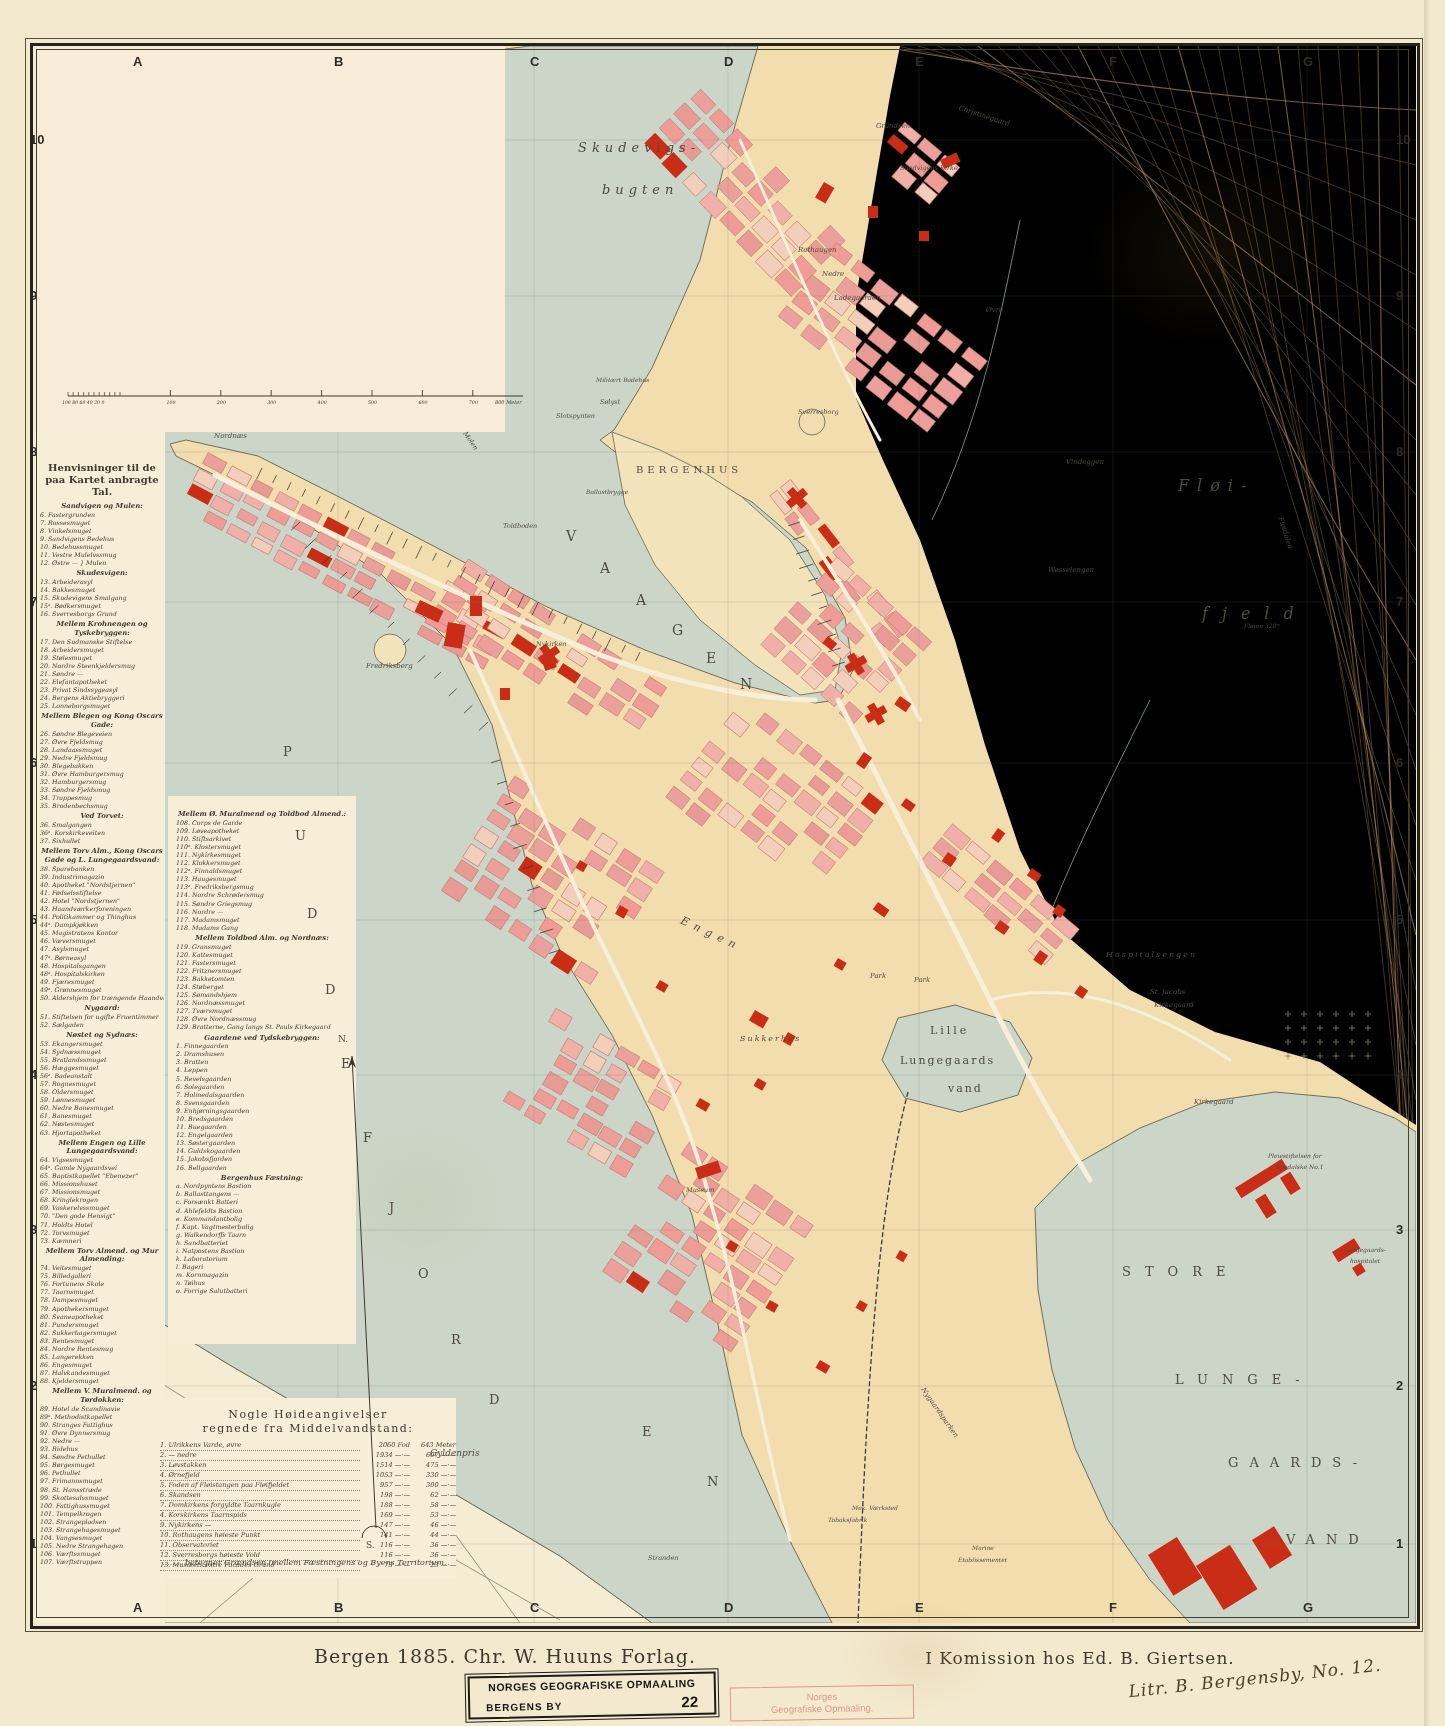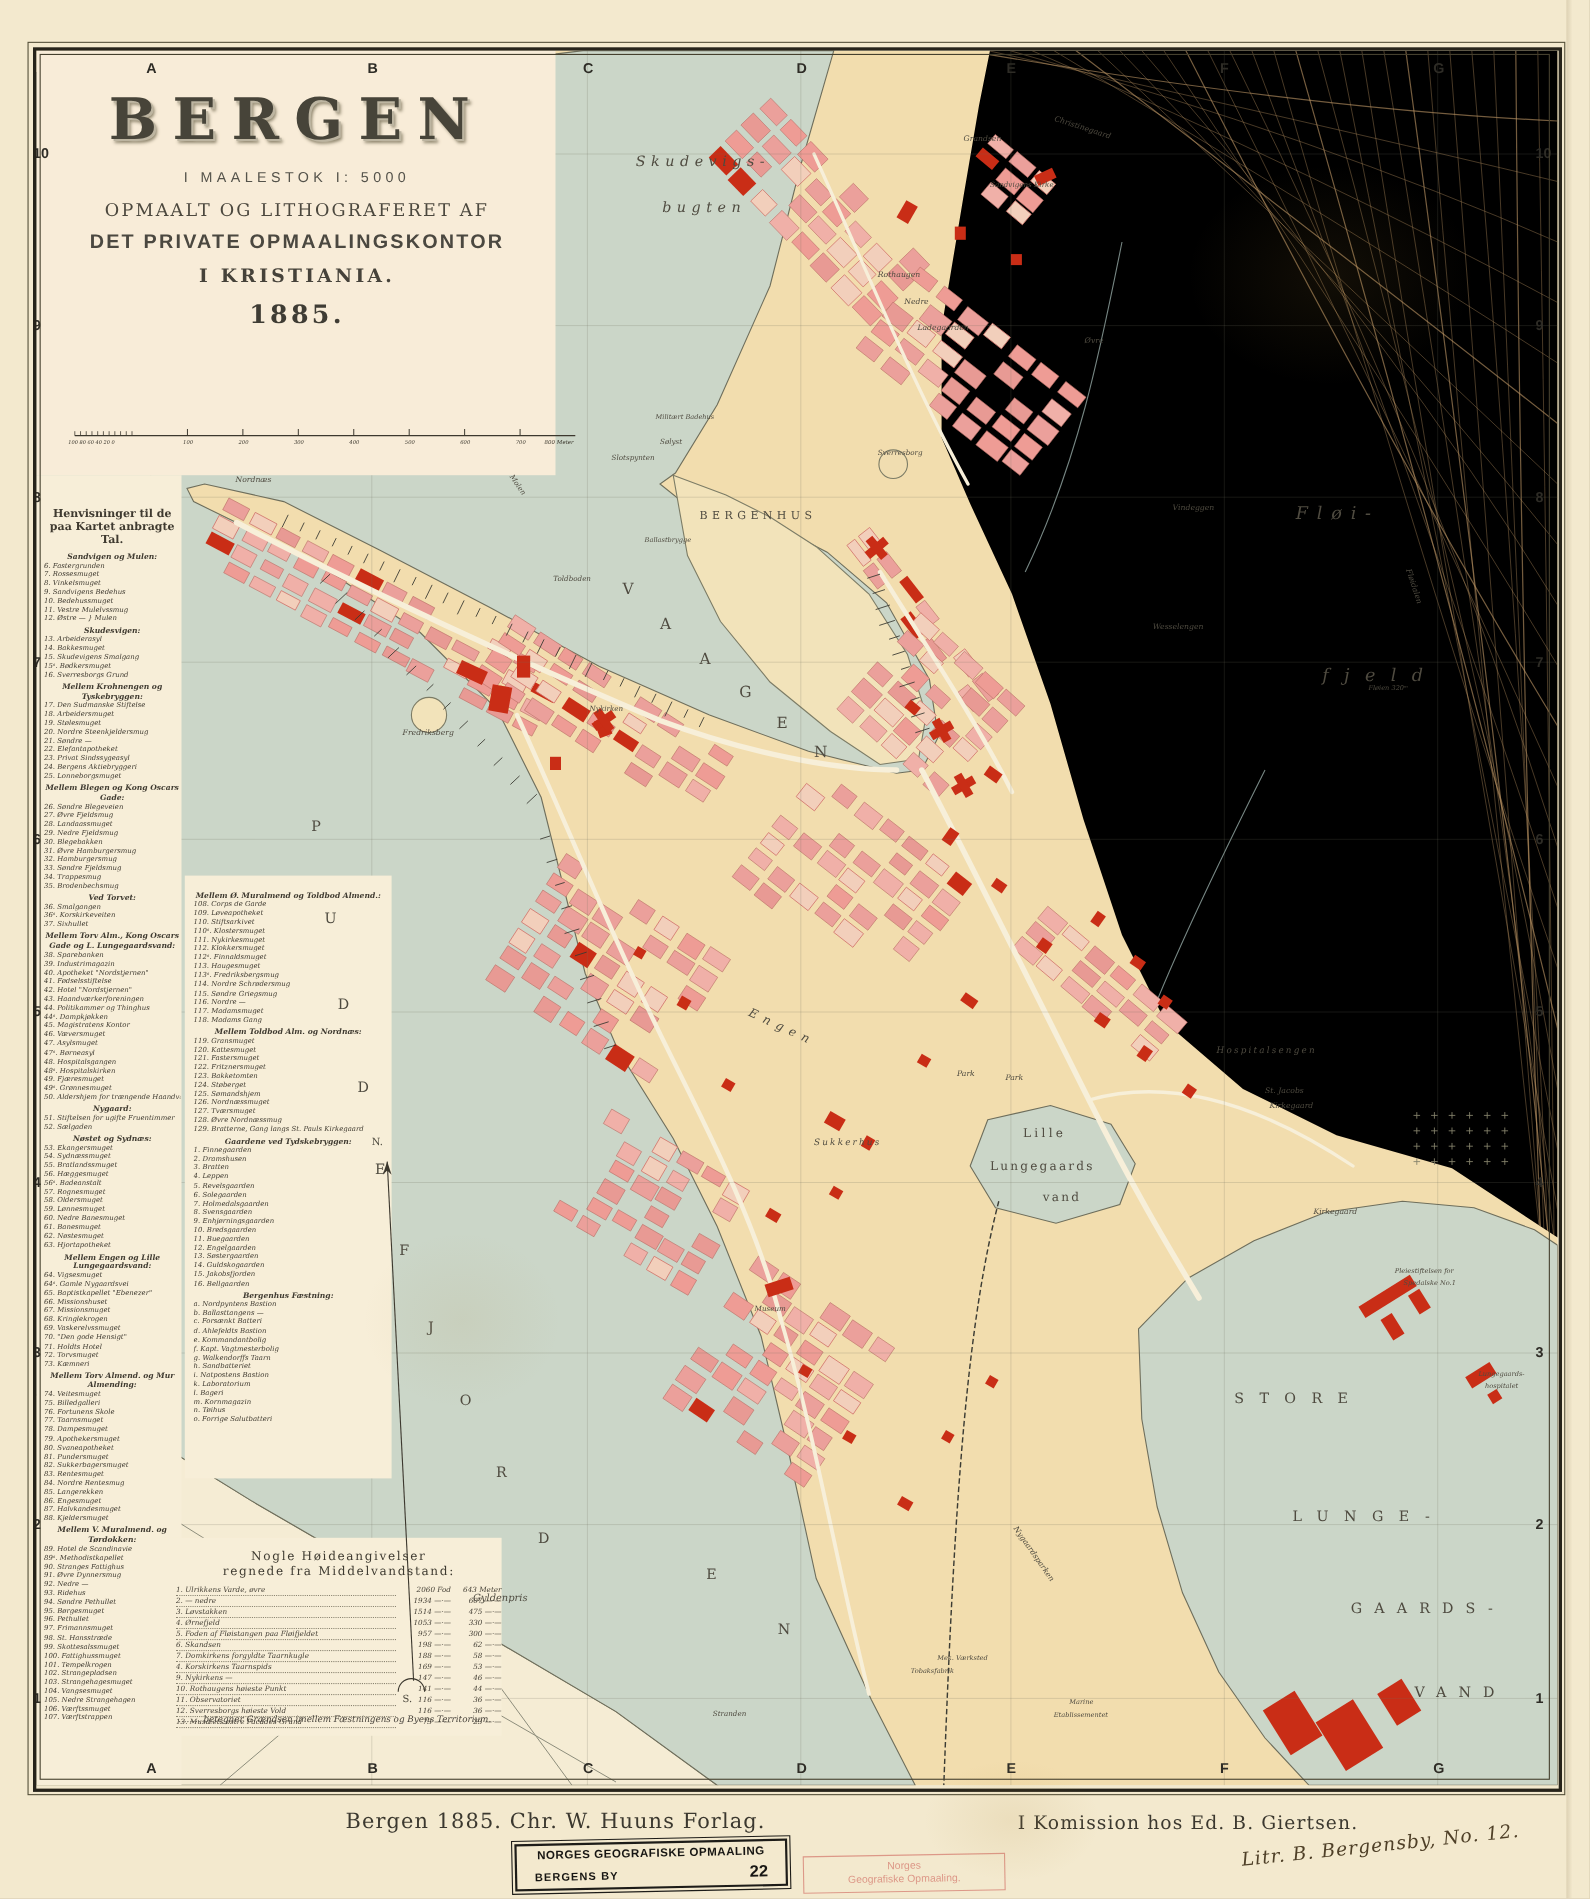--- a/index.html
+++ b/index.html
@@ -689,21 +689,21 @@
       <span class="map-label" style="left: 642px; top: 1424px; font-size: 13px;">E</span>
       <span class="map-label" style="left: 707px; top: 1474px; font-size: 13px;">N</span>
       <span class="map-label" style="left: 1122px; top: 1264px; font-size: 13px; letter-spacing: 14px;">STORE</span>
       <span class="map-label" style="left: 1175px; top: 1372px; font-size: 13px; letter-spacing: 14px;">LUNGE-</span>
       <span class="map-label" style="left: 1228px; top: 1455px; font-size: 13px; letter-spacing: 11px;">GAARDS-</span>
       <span class="map-label" style="left: 1286px; top: 1532px; font-size: 13px; letter-spacing: 11px;">VAND</span>
       <span class="map-label" style="left: 930px; top: 1024px; font-size: 11px; letter-spacing: 3px;">Lille</span>
       <span class="map-label" style="left: 900px; top: 1054px; font-size: 11px; letter-spacing: 2px;">Lungegaards</span>
       <span class="map-label" style="left: 948px; top: 1082px; font-size: 11px; letter-spacing: 2px;">vand</span>
       <span class="map-label" style="left: 636px; top: 464px; font-size: 10px; letter-spacing: 4px;">BERGENHUS</span>
-      <span class="map-label" style="left: 1178px; top: 457px; font-size: 16px; letter-spacing: 8px; font-style: italic;">Fløi-</span>
+      <span class="map-label" style="left: 1178px; top: 476px; font-size: 16px; letter-spacing: 8px; font-style: italic;">Fløi-</span>
       <span class="map-label" style="left: 1202px; top: 604px; font-size: 16px; letter-spacing: 14px; font-style: italic;">fjeld</span>
       <span class="map-label" style="left: 1284px; top: 516px; font-size: 7px; font-style: italic; transform: rotate(72deg);">Fløidalen</span>
       <span class="map-label" style="left: 1244px; top: 622px; font-size: 6px; font-style: italic;">Fløien 320ᵐ</span>
       <span class="map-label" style="left: 1066px; top: 458px; font-size: 7px; font-style: italic;">Vindeggen</span>
       <span class="map-label" style="left: 1048px; top: 566px; font-size: 7px; font-style: italic;">Wesselengen</span>
       <span class="map-label" style="left: 798px; top: 246px; font-size: 7px; font-style: italic;">Rothaugen</span>
       <span class="map-label" style="left: 822px; top: 270px; font-size: 7px; font-style: italic;">Nedre</span>
       <span class="map-label" style="left: 834px; top: 294px; font-size: 7px; font-style: italic;">Ladegaarden</span>
       <span class="map-label" style="left: 986px; top: 306px; font-size: 7px; font-style: italic;">Øvre</span>
       <span class="map-label" style="left: 876px; top: 122px; font-size: 7px; font-style: italic;">Grandsen</span>
@@ -772,28 +772,20 @@
       <span class="grid-ch" style="left: 30px; top: 1067px;">4</span>
       <span class="grid-ch" style="left: 1396px; top: 1067px;">4</span>
       <span class="grid-ch" style="left: 30px; top: 1222px;">3</span>
       <span class="grid-ch" style="left: 1396px; top: 1222px;">3</span>
       <span class="grid-ch" style="left: 30px; top: 1378px;">2</span>
       <span class="grid-ch" style="left: 1396px; top: 1378px;">2</span>
       <span class="grid-ch" style="left: 30px; top: 1536px;">1</span>
       <span class="grid-ch" style="left: 1396px; top: 1536px;">1</span>
     </div>
 
-  <div class="title-block">
-    <div class="t-main">BERGEN</div>
-    <div class="t-sub1">I MAALESTOK  I: 5000</div>
-    <div class="t-sub2">OPMAALT OG LITHOGRAFERET AF</div>
-    <div class="t-sub3">DET PRIVATE OPMAALINGSKONTOR</div>
-    <div class="t-sub4">I KRISTIANIA.</div>
-    <div class="t-year">1885.</div>
-  </div>
 
   <div class="leg leg-mid" id="leg-mid">
       <div class="leg-head">Mellem Ø. Muralmend og Toldbod Almend.:</div>
       <div class="leg-item">108. Corps de Garde</div>
       <div class="leg-item">109. Løveapotheket</div>
       <div class="leg-item">110. Stiftsarkivet</div>
       <div class="leg-item">110ᵃ. Klostersmuget</div>
       <div class="leg-item">111. Nykirkesmuget</div>
       <div class="leg-item">112. Klokkersmuget</div>
       <div class="leg-item">112ᵃ. Finnaldsmuget</div>

